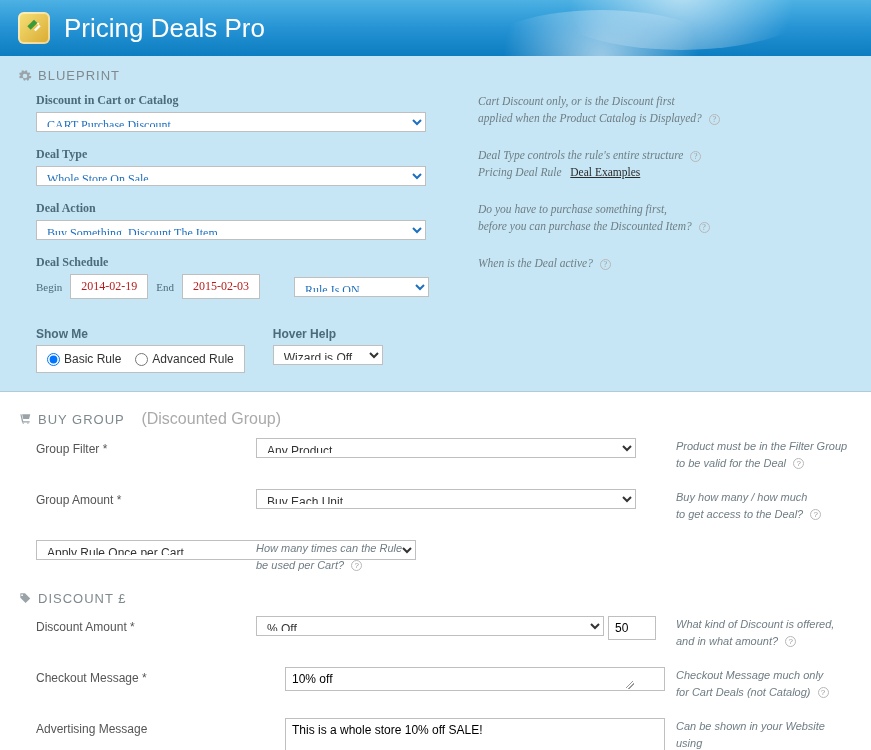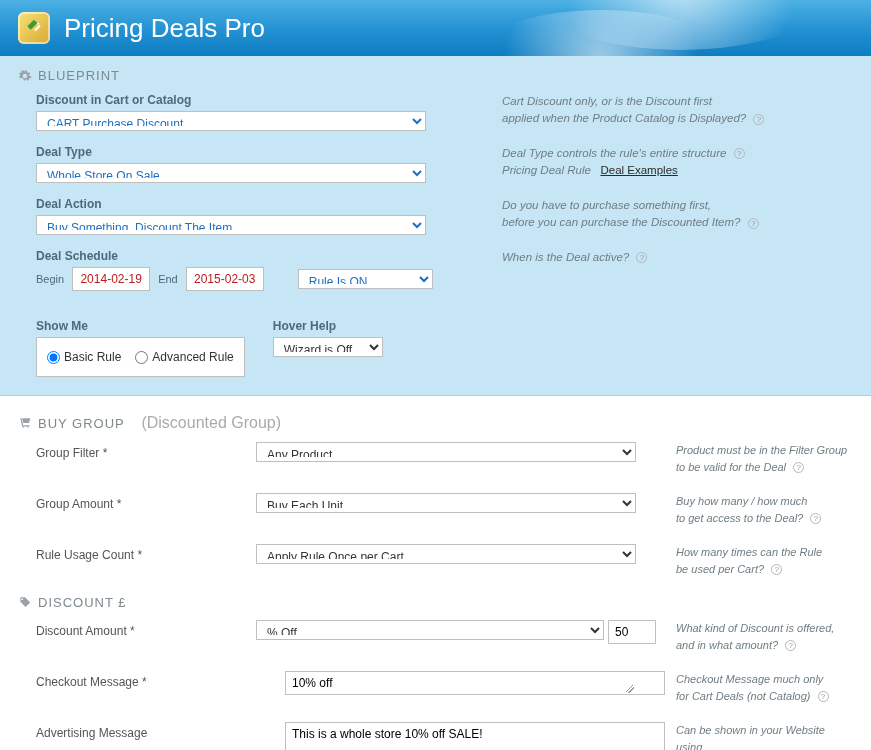--- a/index.html
+++ b/index.html
@@ -65,26 +65,26 @@
   }
   select { height:20px; }
   .wide-select { width:390px; color:#1e6fbf; }
   .sched-row { display:flex; align-items:center; gap:8px; }
   .sched-row .lbl { color:#4b6b7a; font-size:11px; }
   .sched-row input { width:78px; color:#b91c1c; text-align:center; }
   .sched-row select { width:135px; color:#1e6fbf; }
 
   .bp-bottom { display:flex; gap:28px; margin-top:14px; }
   .radio-group {
-    background:#fff; border:1px solid #bfbfbf; padding:12px 10px; display:flex; gap:14px;
+    background:#fff; border:1px solid #bfbfbf; padding:6px 10px; display:flex; gap:14px;
   }
   .radio-opt { display:flex; align-items:center; gap:4px; font-size:12px; color:#333; }
   .radio-opt input { margin:0; }
 
-  .two-col { display:grid; grid-template-columns: 430px 1fr; gap:36px; align-items:start; }
+  .two-col { display:grid; grid-template-columns: 430px 1fr; gap:12px; align-items:start;font-family:Liberation Serif, serif; }
   .hint { color:#6f7d84; font-style:italic; font-size:11.5px; line-height:1.5; }
   .hint a { color:#2b2b2b; text-decoration:underline; font-style:normal; }
   .hint .q {
     display:inline-block; width:11px; height:11px; border:1px solid #b7b7b7;
     border-radius:50%; font-size:8px; line-height:10px; text-align:center;
     color:#999; font-style:normal; margin-left:4px; vertical-align:middle;
   }
 
   .section-white { padding: 18px 18px 10px 18px; }
   .row3 {
@@ -245,21 +245,20 @@
       <div class="lbl">Group Amount *</div>
       <select><option>Buy Each Unit</option></select>
       <div class="hint">
         <span>Buy how many / how much</span><br>
         <span>to get access to the Deal?</span>
         <span class="q">?</span>
       </div>
     </div>
 
     <div class="row3">
-      <div class="lbl">Rule Usage Count *</div>
       <select><option>Apply Rule Once per Cart</option></select>
       <div class="hint">
         <span>How many times can the Rule</span><br>
         <span>be used per Cart?</span>
         <span class="q">?</span>
       </div>
     </div>
 
   </div>
 

